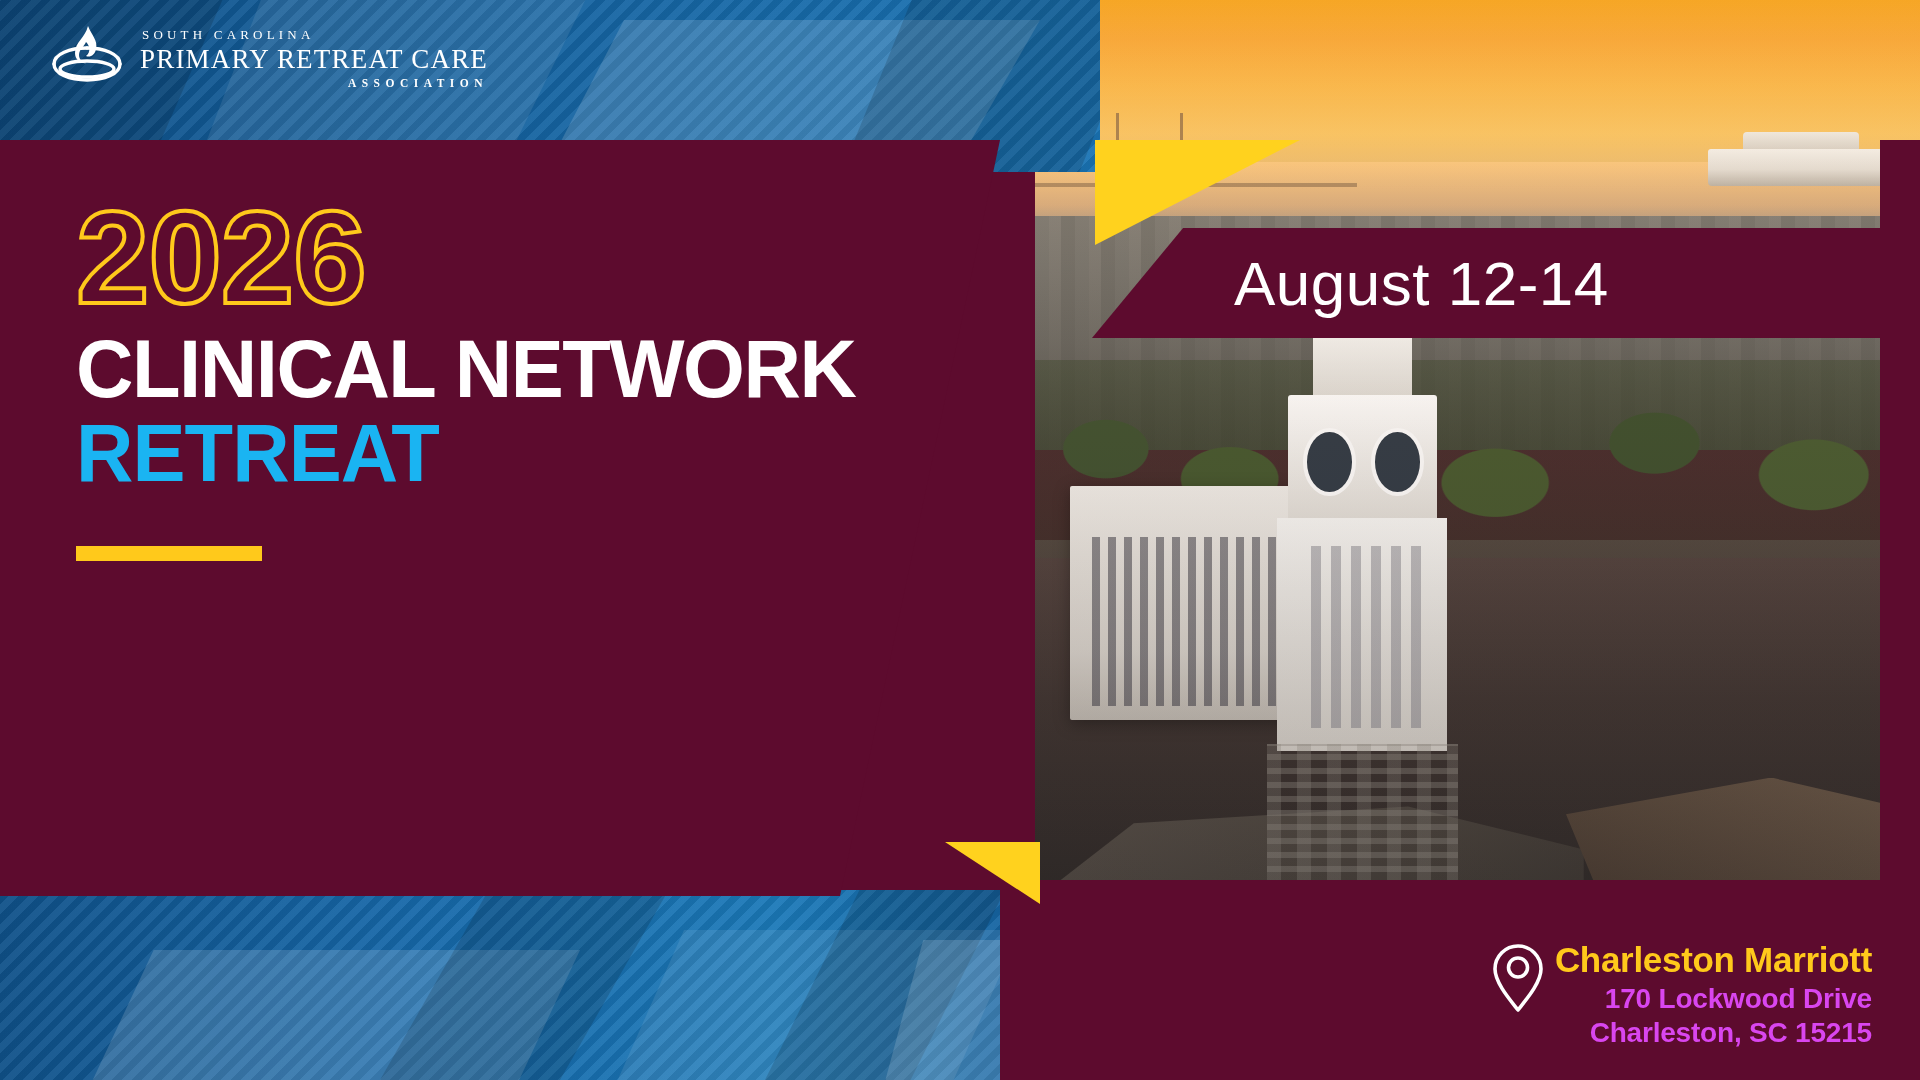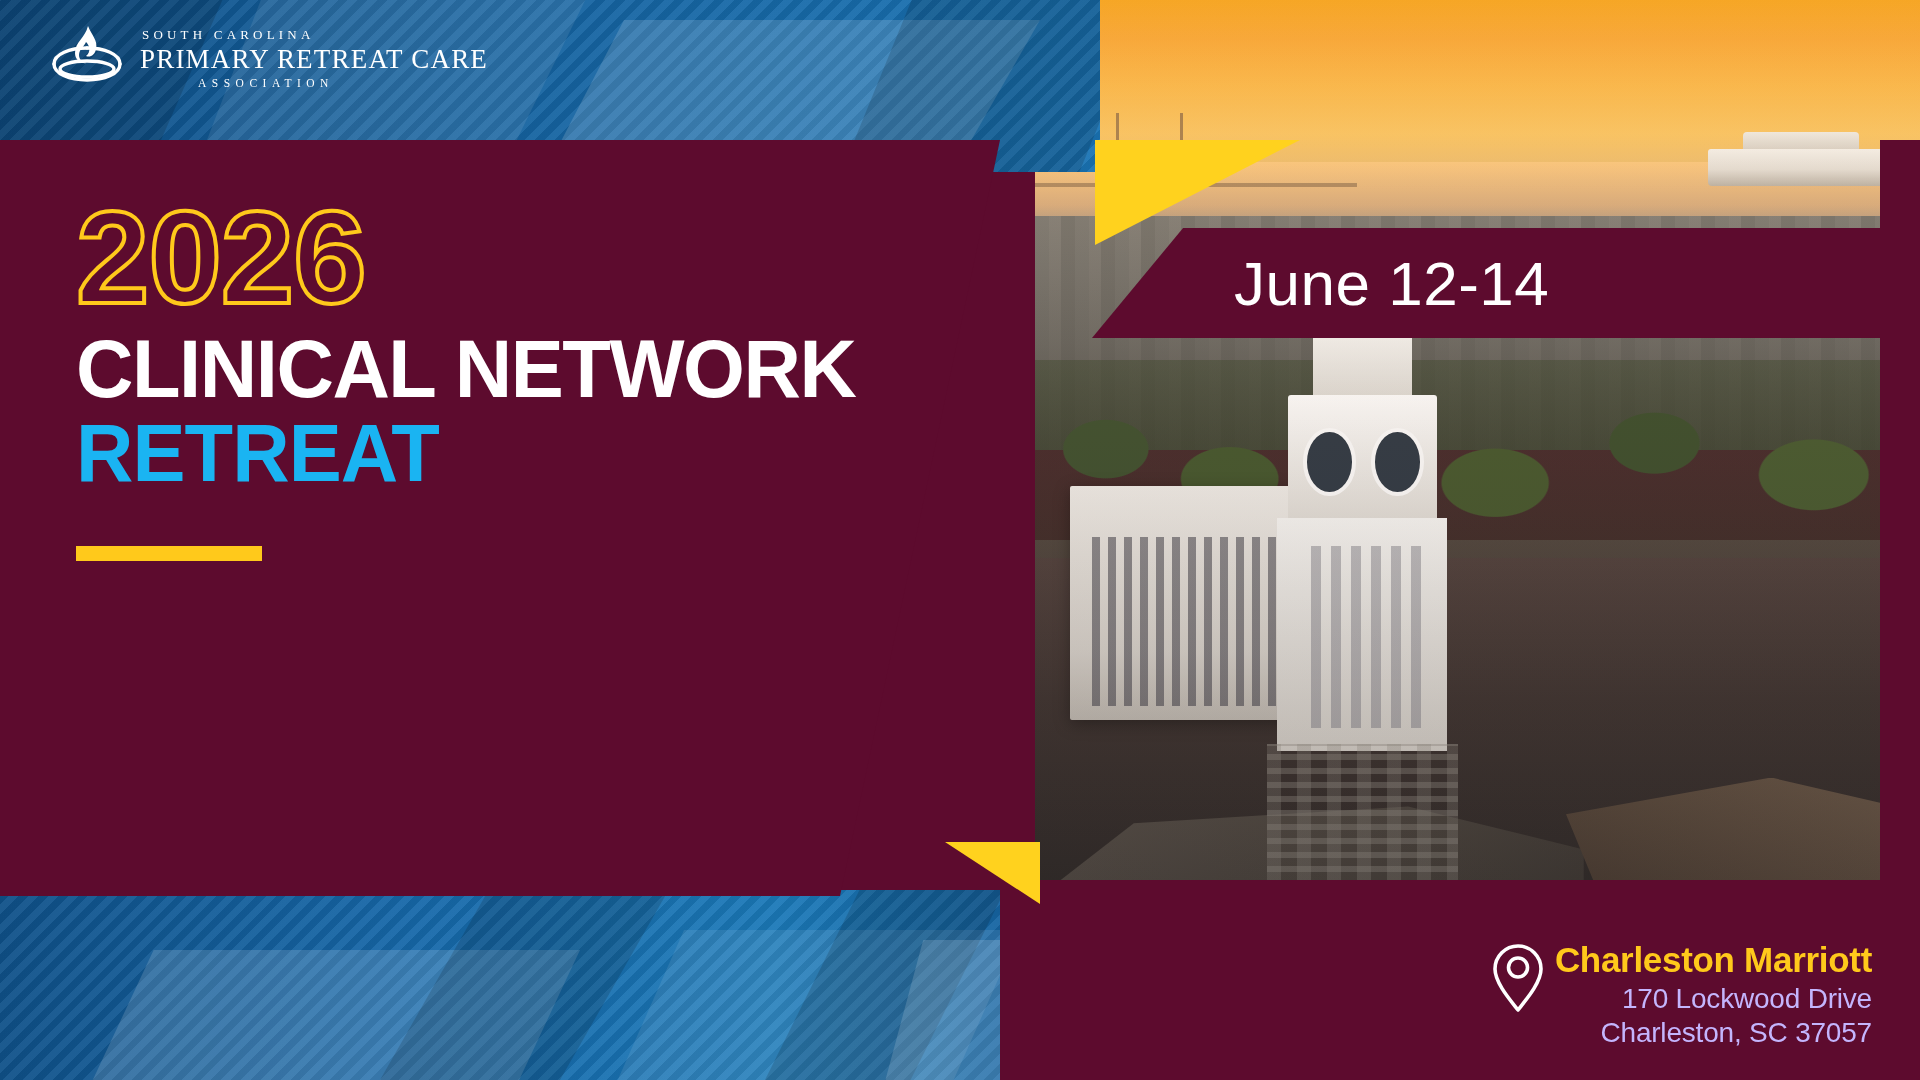--- a/index.html
+++ b/index.html
@@ -242,22 +242,23 @@
     font-size:13px; letter-spacing:4.2px; font-weight:400;
     padding-left:2px; margin-bottom:5px;
   }
   .lt-mid {
     font-family:"Liberation Serif", serif;
     font-size:27px; letter-spacing:1.2px; font-weight:400;
     margin-bottom:5px;
   }
   .lt-bot {
     font-family:"Liberation Serif", serif;
-    font-size:11.5px; letter-spacing:5.5px; font-weight:400;
+    font-size:11.5px; letter-spacing:5.5px; font-weight:700;
     padding-left:58px;
+    text-align:right;
   }
 
   
   #title-block {
     position:absolute;
     top:196px; left:76px;
     width:820px;
   }
   #year {
     font-size:132px;
@@ -324,21 +325,21 @@
     position:absolute;
     right:48px; bottom:30px;
     display:flex; align-items:flex-start; gap:10px;
   }
   #pin-icon { width:54px; height:70px; flex:0 0 auto; margin-top:4px; }
   #loc-text { text-align:right; line-height:1.22; }
   #venue {
     font-size:35px; font-weight:700; color:#ffc91b; letter-spacing:-.3px;
   }
   #addr1, #addr2 {
-    font-size:28px; font-weight:400; color:#c4b5fd; letter-spacing:-.2px;
+    font-size:28px; font-weight:700; color:#d946ef; letter-spacing:-.2px;
   }
 </style>
 </head>
 <body>
 
 <div id="banner">
 
   <div class="photo">
     <div class="photo-inner">
       <div class="sky"></div>
@@ -407,30 +408,30 @@
   </div>
 
   <div id="title-block">
     <div id="year">2026</div>
     <div id="line1">CLINICAL NETWORK</div>
     <div id="line2">RETREAT</div>
     <div id="gold-bar"></div>
   </div>
 
   <div id="date-banner">
-    <span id="date-text">June 12-14</span>
+    <span id="date-text">August 12-14</span>
   </div>
 
   <div id="location">
     <span id="pin-icon">
       <svg viewBox="0 0 54 70" width="54" height="70" aria-hidden="true">
         <path d="M27 3 C14.3 3 4 13.3 4 26 C4 40 20 58 27 67 C34 58 50 40 50 26 C50 13.3 39.7 3 27 3 Z" fill="none" stroke="#ffffff" stroke-width="3.6" stroke-linejoin="round"></path>
         <circle cx="27" cy="24.5" r="9.5" fill="none" stroke="#ffffff" stroke-width="3.6"></circle>
       </svg>
     </span>
     <span id="loc-text">
       <div id="venue">Charleston Marriott</div>
       <div id="addr1">170 Lockwood Drive</div>
-      <div id="addr2">Charleston, SC 37057</div>
+      <div id="addr2">Charleston, SC 15215</div>
     </span>
   </div>
 
 </div>
 
 </body></html>

